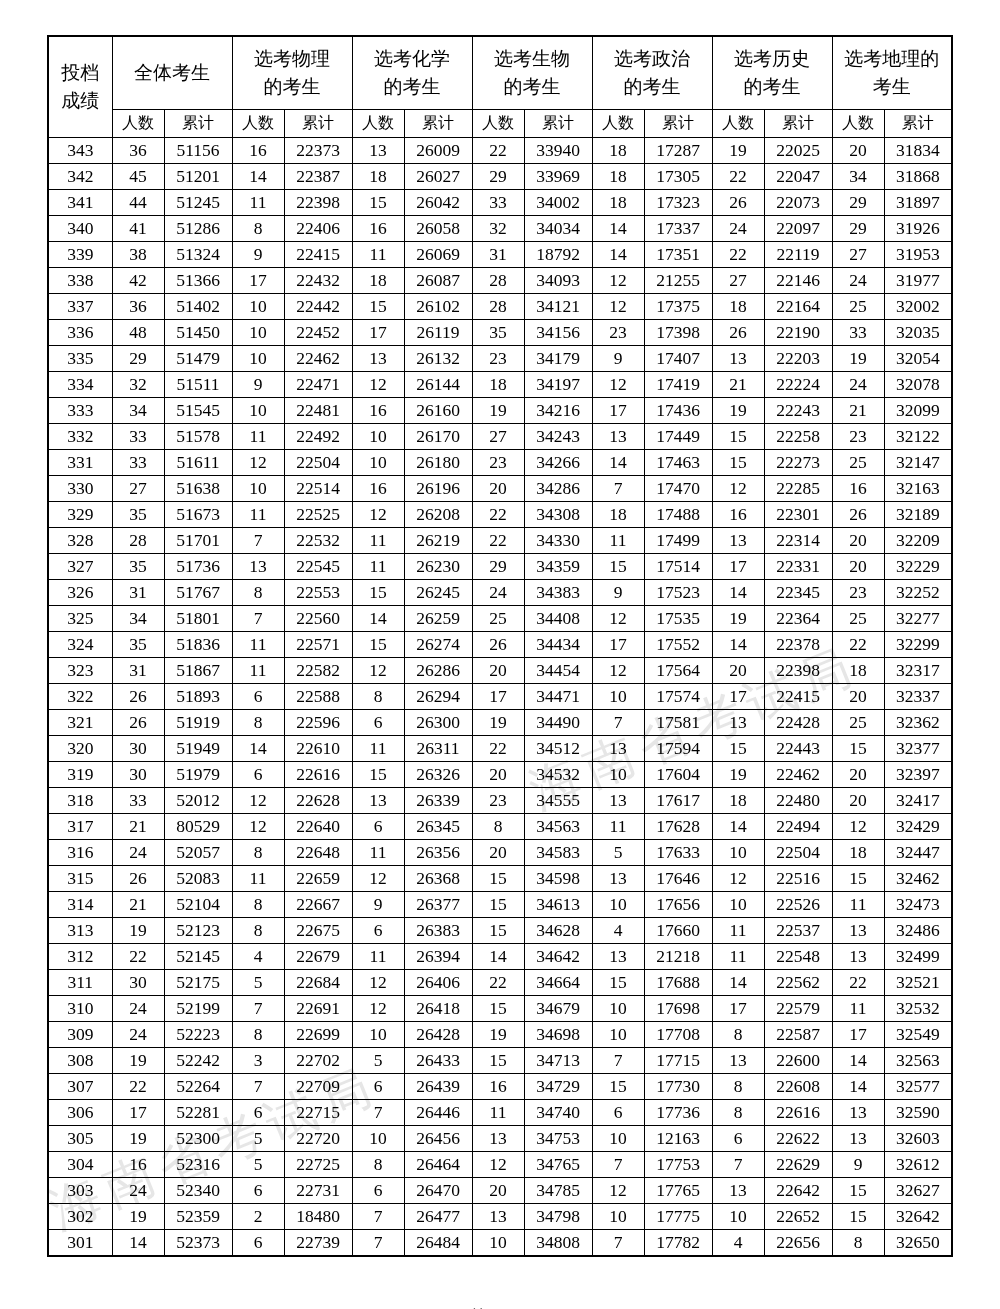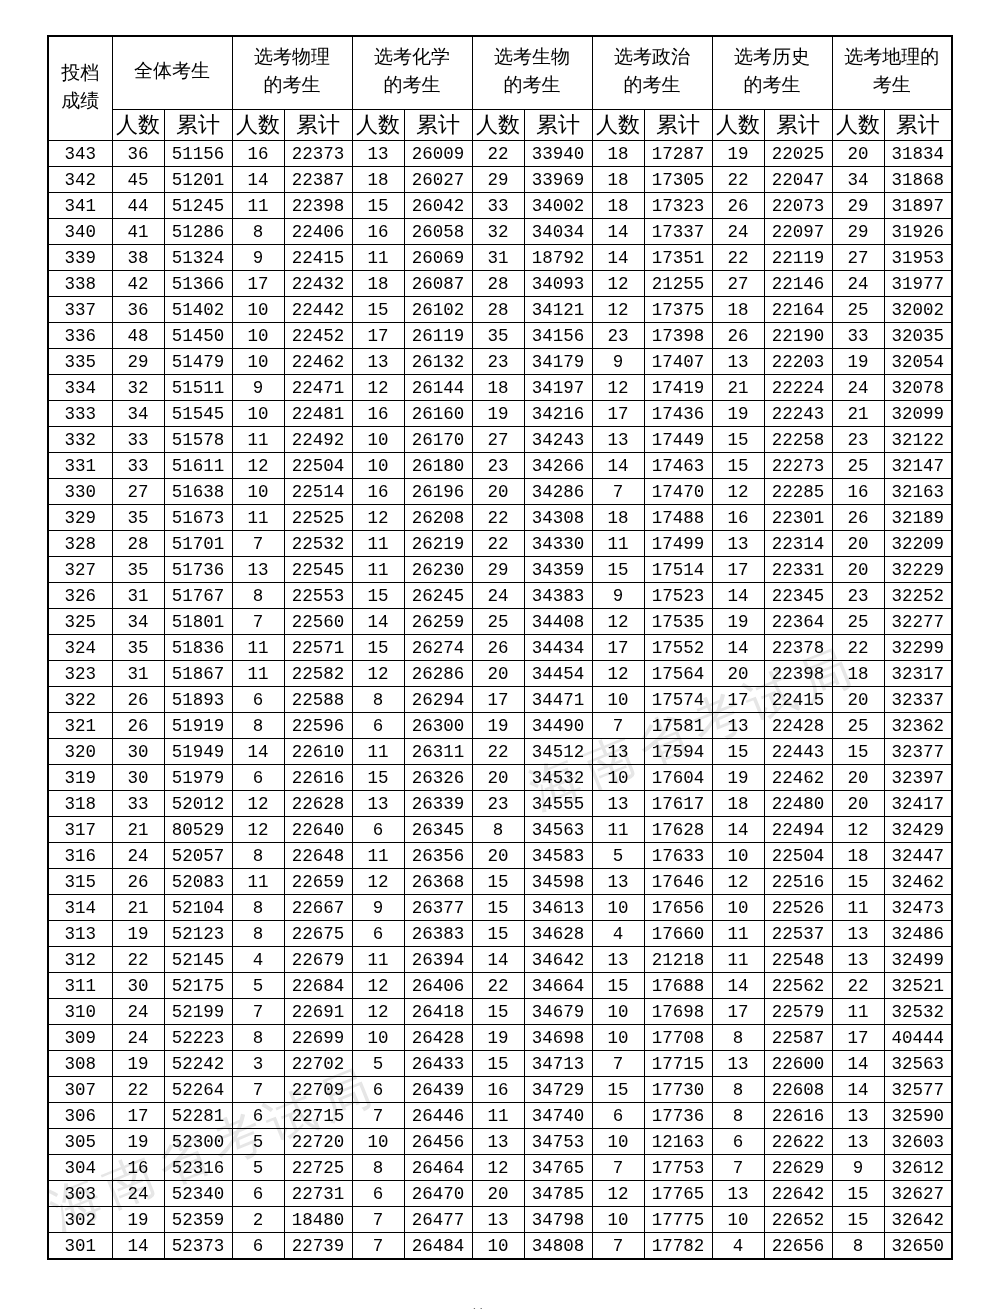--- a/index.html
+++ b/index.html
@@ -20,34 +20,33 @@
   }
   .wm-1 { left: 520px; top: 660px; }
   .wm-2 { left: 40px;  top: 1080px; }
 
   table.score-table {
     border-collapse: collapse; table-layout: fixed;
     margin: 35px auto 0 auto;
     border: 2px solid #000;
     position: relative; z-index: 1;
     background: transparent;
-    font-family: Liberation Mono, monospace;
   }
   .score-table th, .score-table td {
     border: 1px solid #000;
     text-align: center; vertical-align: middle;
     font-weight: normal; padding: 0;
     background: transparent;
     overflow: hidden;
   }
   .score-table thead tr.group-row th {
     height: 72px; font-size: 19px;
     white-space: pre-line; line-height: 1.45;
   }
-  .score-table thead tr.sub-row th { height: 27px; font-size: 22px; }
+  .score-table thead tr.sub-row th { height: 27px; font-size: 16px; }
   .score-table tbody td { height: 25px; font-size: 17.5px; }
 
   .footer {
     position: absolute; left: 0; right: 0; bottom: 16px;
     text-align: center; font-size: 17px; z-index: 1;
   }
 </style>
 </head>
 <body>
 
@@ -696,21 +695,21 @@
           <td>22699</td>
           <td>10</td>
           <td>26428</td>
           <td>19</td>
           <td>34698</td>
           <td>10</td>
           <td>17708</td>
           <td>8</td>
           <td>22587</td>
           <td>17</td>
-          <td>40444</td>
+          <td>32549</td>
         </tr>
         <tr>
           <td>308</td>
           <td>19</td>
           <td>52242</td>
           <td>3</td>
           <td>22702</td>
           <td>5</td>
           <td>26433</td>
           <td>15</td>

